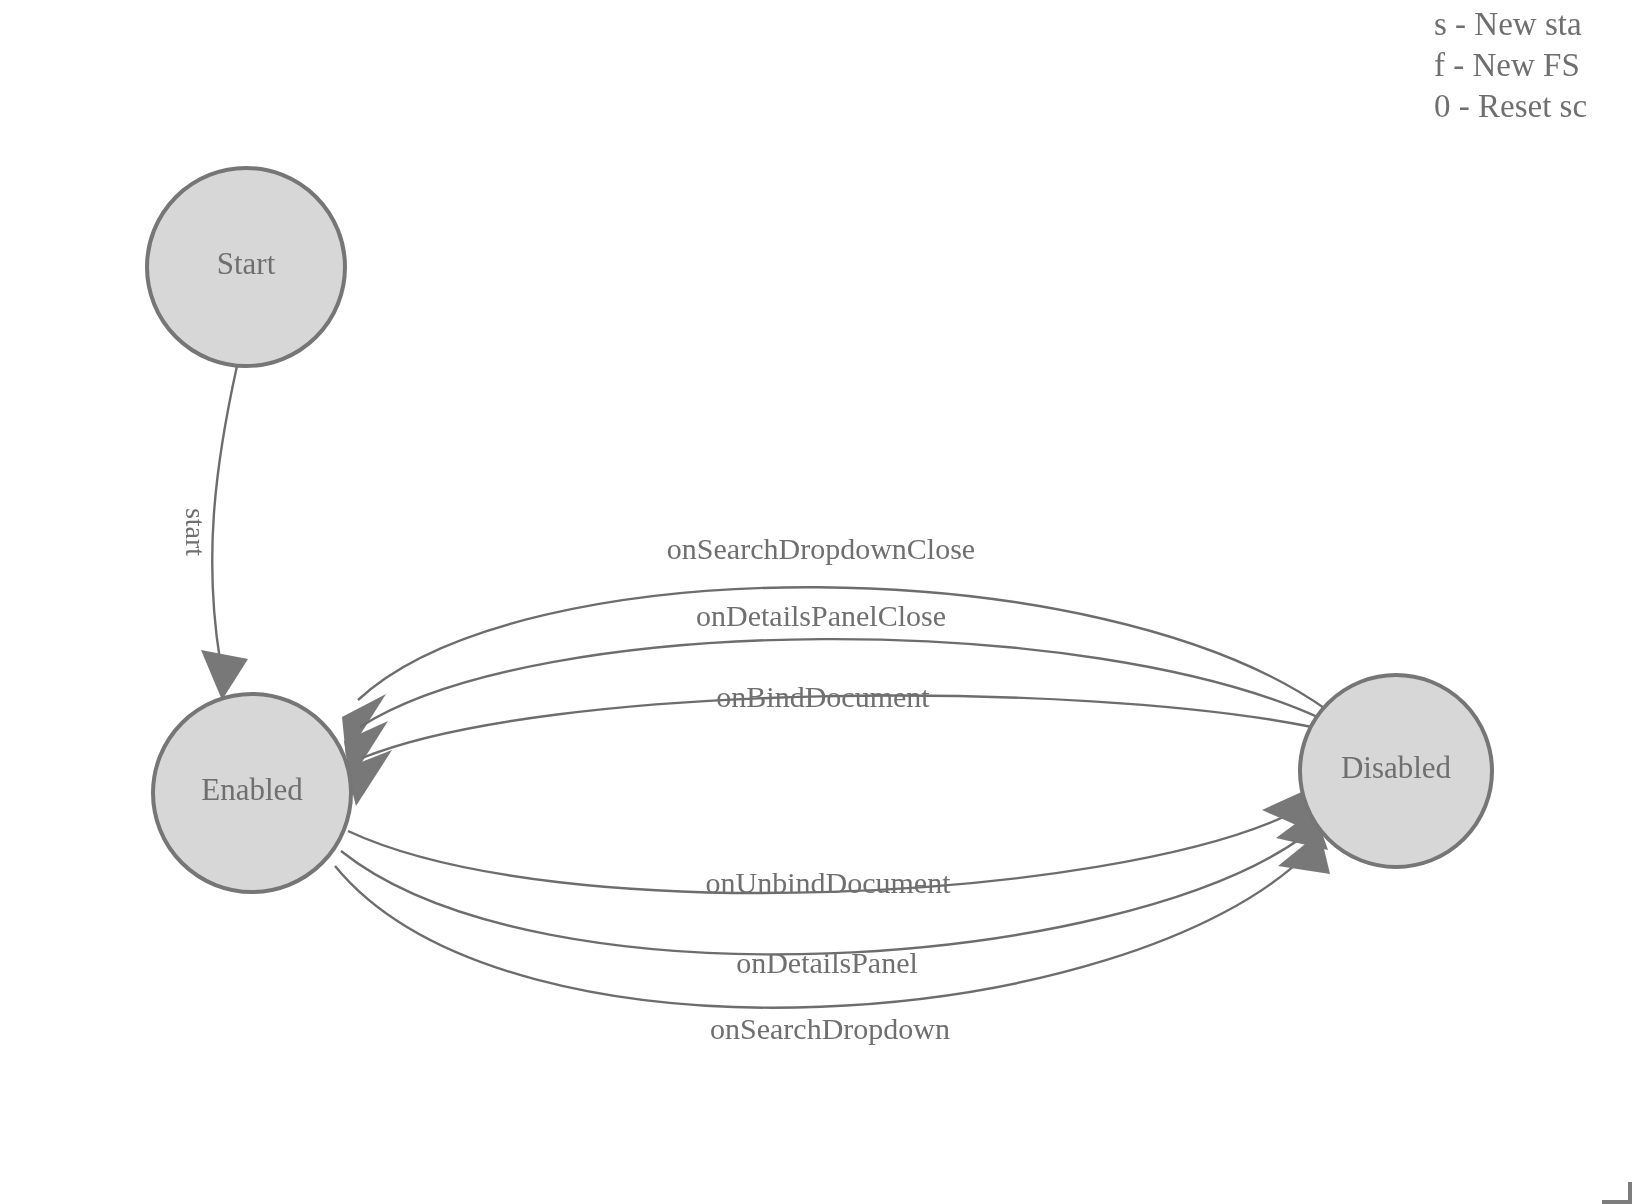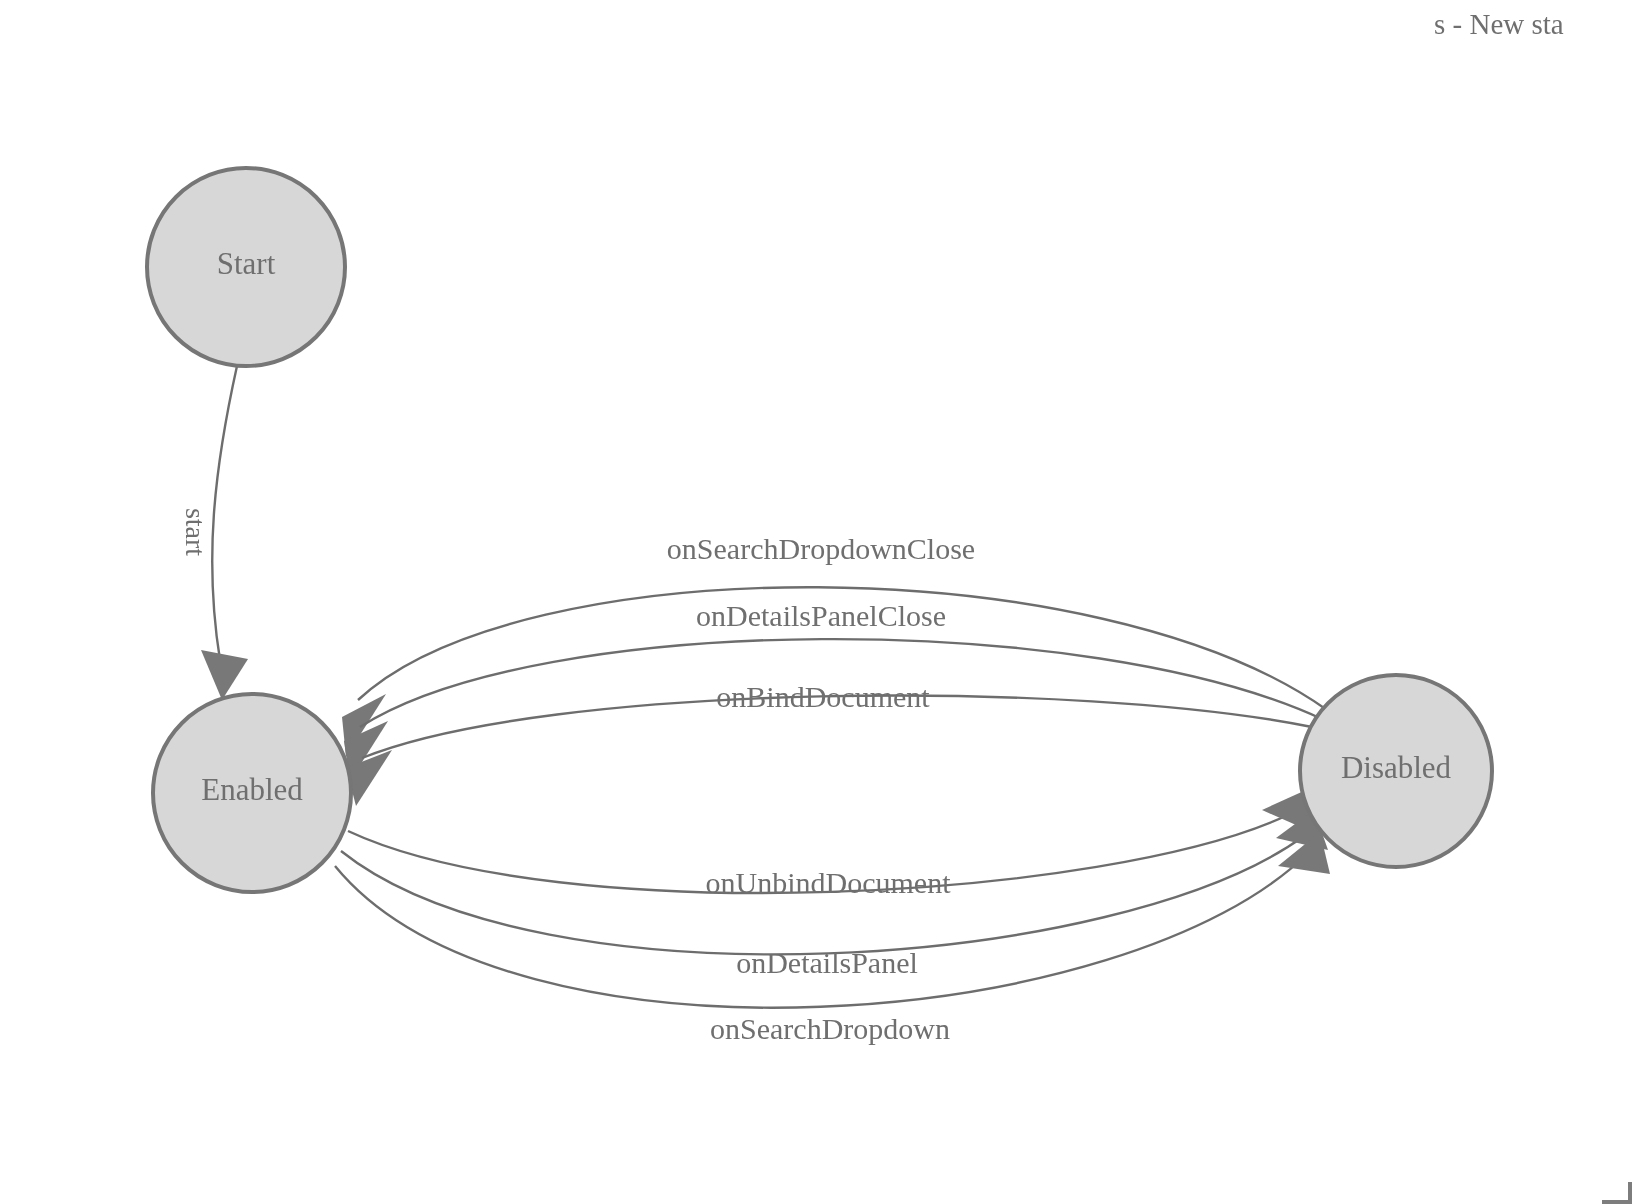--- a/index.html
+++ b/index.html
@@ -67,21 +67,21 @@
     right: 0;
     top: 0;
     width: 205px;
     overflow: hidden;
     white-space: nowrap;
     padding-top: 4px;
   }
   .legend-line {
     color: #6f6f6f;
     font-family: "Liberation Serif", "DejaVu Serif", serif;
-    font-size: 29px;
+    font-size: 33px;
     line-height: 41px;
     white-space: nowrap;
     text-indent: 7px;
   }
   #resize-handle {
     position: absolute;
     right: 0px;
     bottom: 0px;
     width: 30px;
     height: 22px;
@@ -164,20 +164,22 @@
 
     <g>
       <circle class="state-circle" cx="1396" cy="771" r="96"></circle>
       <text class="state-label" x="1396" y="771">Disabled</text>
     </g>
 
   </svg>
 
   <div id="legend">
     <div class="legend-line">s - New sta</div>
+    <div class="legend-line">f - New FS</div>
+    <div class="legend-line">0 - Reset sc</div>
   </div>
 
   <div id="resize-handle">
     <div class="v-bar"></div>
     <div class="h-bar"></div>
   </div>
 
 </div>
 
 </body></html>

